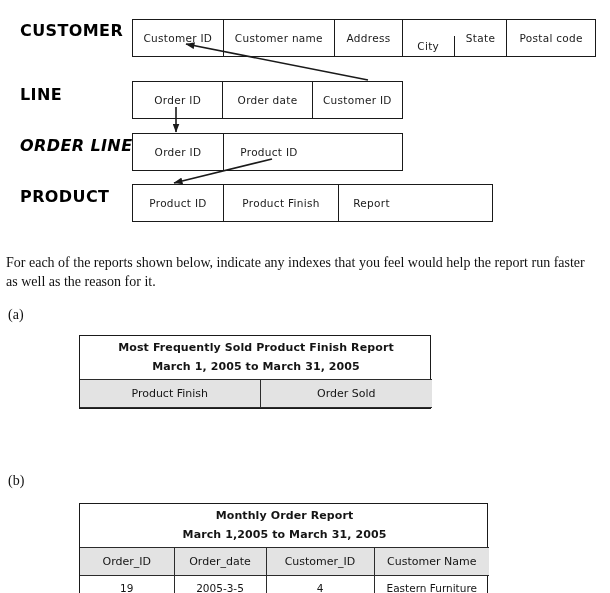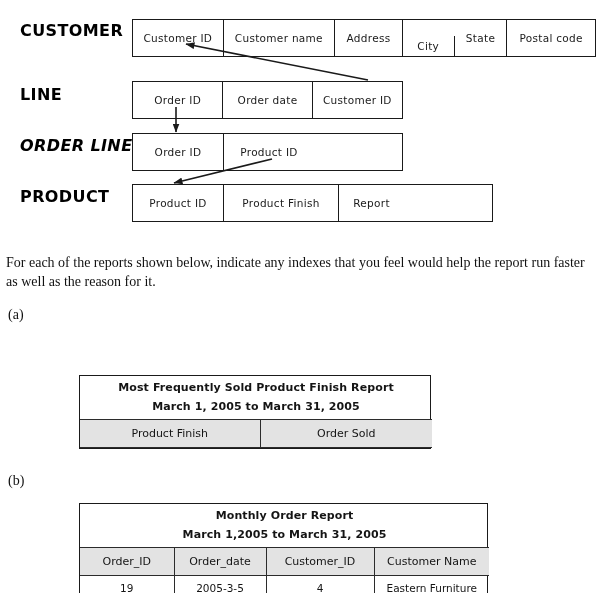--- a/index.html
+++ b/index.html
@@ -186,21 +186,21 @@
     <line x1="176" y1="107" x2="176" y2="132" stroke="#1a1a1a" stroke-width="1.6" marker-end="url(#arrowhead)"></line>
 
     <line x1="272" y1="159" x2="174" y2="183" stroke="#1a1a1a" stroke-width="1.6" marker-end="url(#arrowhead)"></line>
   </svg>
 </div>
 
 <p id="prompt-text">For each of the reports shown below, indicate any indexes that you feel would help the report run faster as well as the reason for it.</p>
 
 <div class="part-label" style="left:8px; top:307px;">(a)</div>
 
-<div class="report-table" style="left:79px; top:335px; width:352px;margin-top:40px;">
+<div class="report-table" style="left:79px; top:335px; width:352px;">
   <table>
     <colgroup>
       <col style="width:180px;">
       <col style="width:172px;">
     </colgroup>
     <tbody>
       <tr>
         <td class="rpt-title-cell" colspan="2">
           <span class="line1">Most Frequently Sold Product Finish Report</span>
           <span class="line2">March 1, 2005 to March 31, 2005</span>

